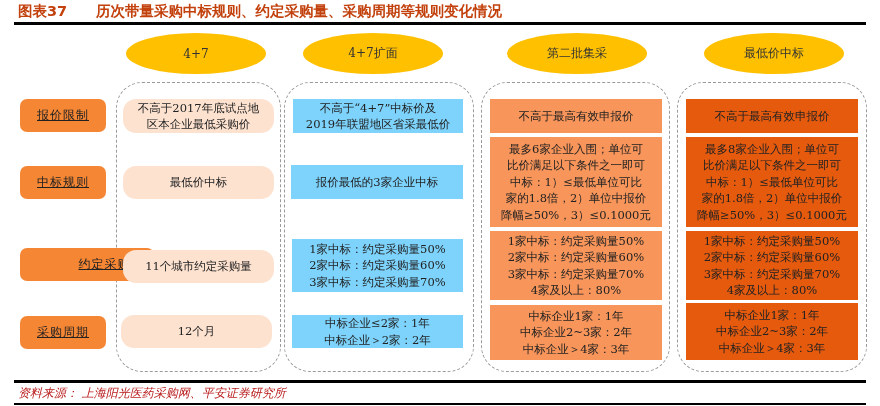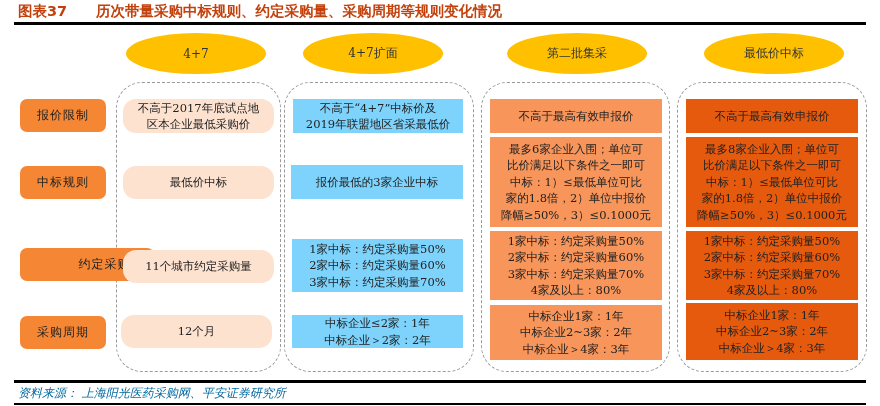--- a/index.html
+++ b/index.html
@@ -24,36 +24,36 @@
     font-size: 12px; color: #333;
   }
   .dash-col {
     position: absolute; top: 82px; height: 290px;
     border: 1.5px dashed #9a9a9a; border-radius: 26px; box-sizing: border-box;
   }
   .row-label {
     position: absolute; left: 20px; width: 86px; height: 33px;
     background: #f58634; border-radius: 7px;
     display: flex; align-items: center; justify-content: center;
-    font-size: 12px; color: #222; letter-spacing: 1px;
+    font-size: 12px; color: #222; letter-spacing: 1px; text-decoration: underline;
   }
   .cell {
     position: absolute; box-sizing: border-box;
     display: flex; align-items: center; justify-content: center; text-align: center;
     font-size: 11.5px; line-height: 16.5px; color: #222; white-space: pre-line;
   }
   .c1 { background: #fde2d0; border-radius: 13px; }
   .c2 { background: #7dd3fc; }
   .c3 { background: #f7955a; }
   .c4 { background: #e65a0e; }
   .footer {
     position: absolute; left: 14px; top: 380px; width: 852px; height: 20px;
     border-top: 3px solid #000; border-bottom: 2px solid #000;
     font-family: "DejaVu Sans", "Liberation Sans", sans-serif;
-    font-style: italic; font-size: 12px; line-height: 20px; color: #0369a1;
+    font-style: italic; font-size: 12px; line-height: 20px; color: #b91c1c;
   }
   .footer span { margin-left: 4px; }
 </style>
 </head>
 <body>
 
 <div class="title-bar">
   <span class="fig-no">图表37</span><span>历次带量采购中标规则、约定采购量、采购周期等规则变化情况</span>
 </div>
 

